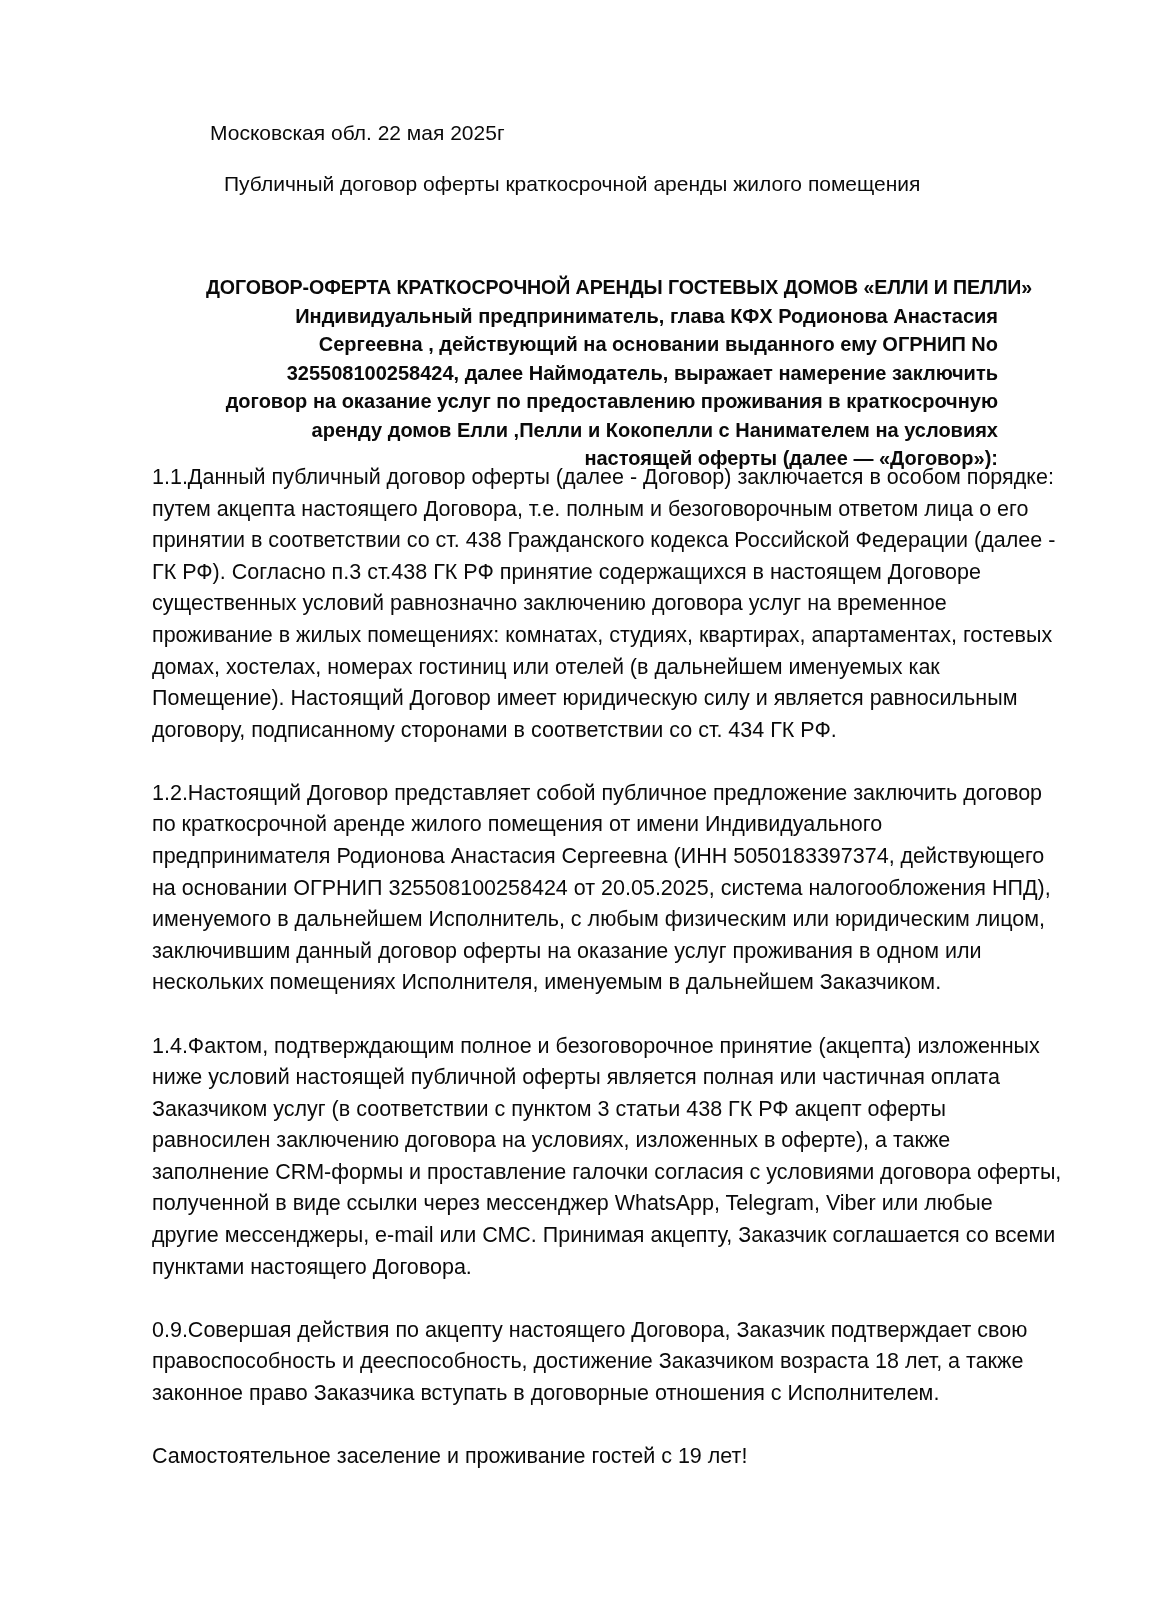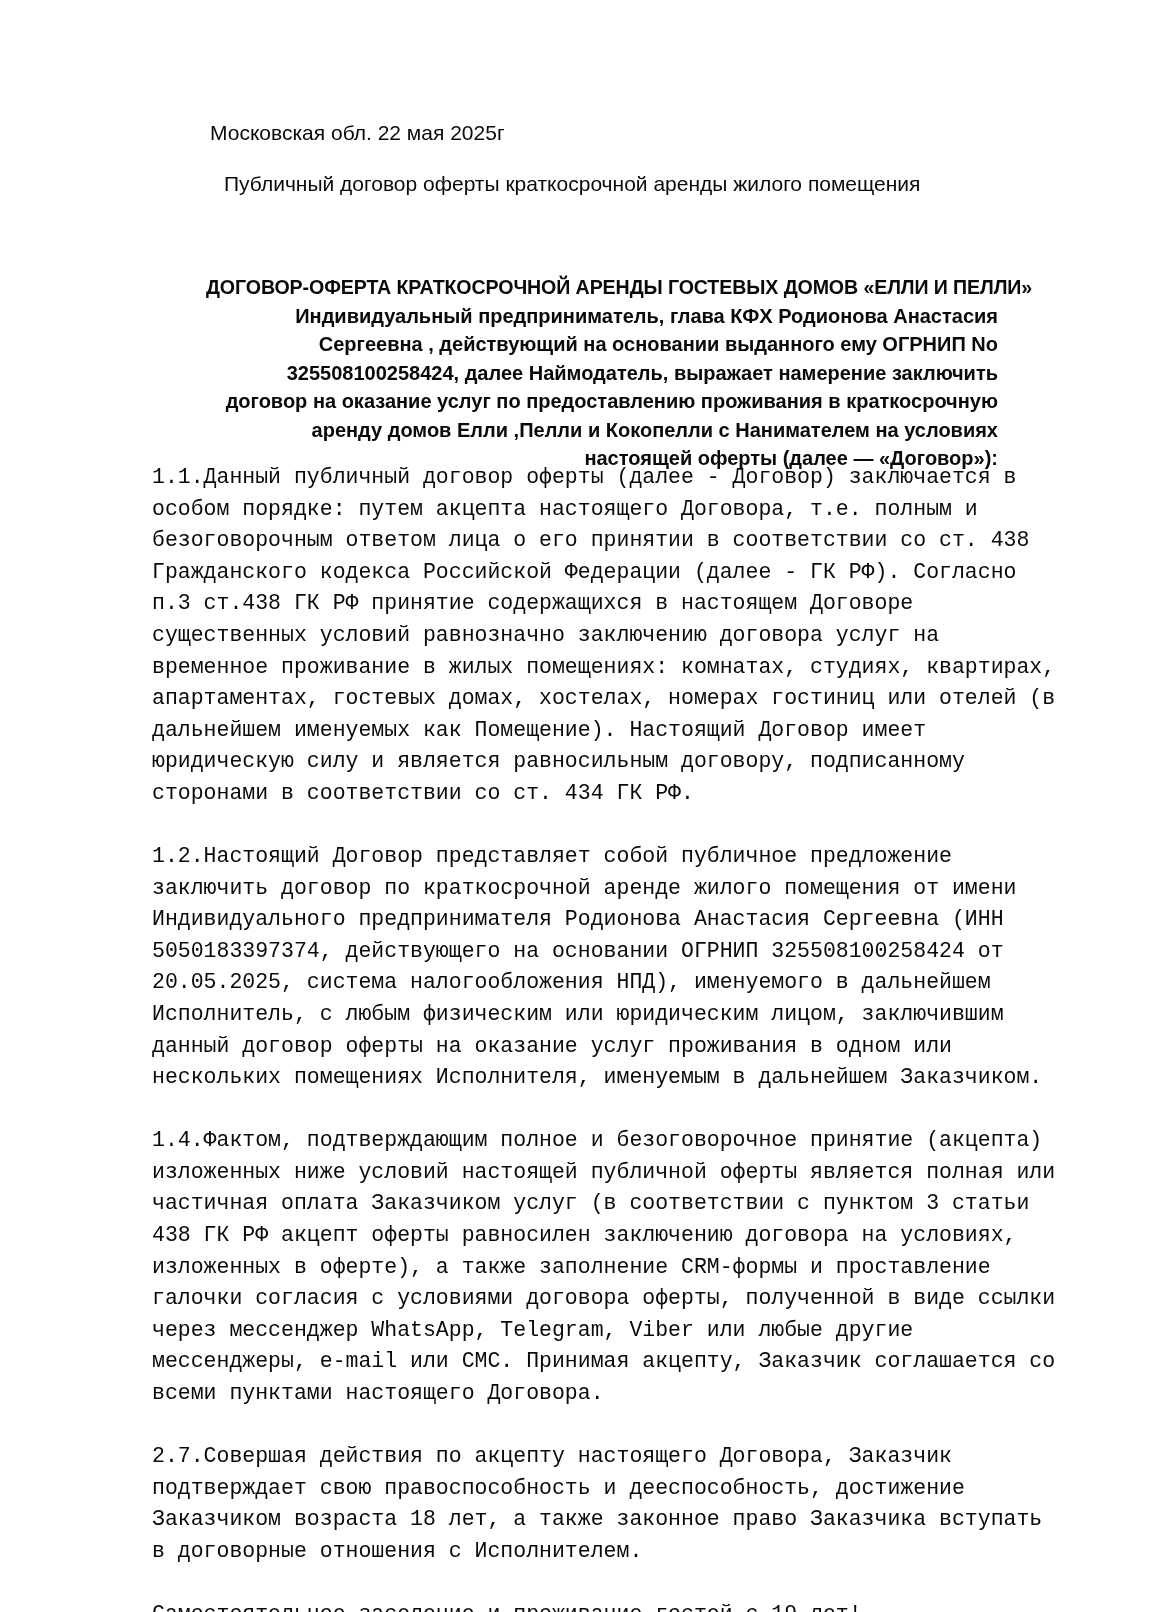--- a/index.html
+++ b/index.html
@@ -67,21 +67,20 @@
     position: absolute;
     left: 152px;
     top: 446px;
     width: 910px;
     font-size: 21.5px;
     line-height: 31.6px;
     text-align: left;
   }
   .body-text p {
     margin: 0 0 31.5px 0;
-    font-family: Liberation Mono, monospace;
   }
   .body-text p:last-child {
     margin-bottom: 0;
   }
 </style>
 </head>
 <body>
 
 <div class="page">
 
@@ -91,18 +90,18 @@
 
   <div class="header-block">
     <div class="doc-title">ДОГОВОР-ОФЕРТА КРАТКОСРОЧНОЙ АРЕНДЫ ГОСТЕВЫХ ДОМОВ «ЕЛЛИ И ПЕЛЛИ»</div>
     <div class="intro"> Индивидуальный предприниматель, глава КФХ  Родионова Анастасия Сергеевна , действующий на основании выданного ему ОГРНИП No 325508100258424, далее Наймодатель, выражает намерение заключить договор на оказание услуг по предоставлению проживания в краткосрочную аренду  домов Елли ,Пелли и Кокопелли с Нанимателем на условиях настоящей оферты (далее — «Договор»):</div>
   </div>
 
   <div class="body-text">
     <p>1.1.Данный публичный договор оферты (далее - Договор) заключается в особом порядке: путем акцепта настоящего Договора, т.е. полным и безоговорочным ответом лица о его принятии в соответствии со ст. 438 Гражданского кодекса Российской Федерации (далее - ГК РФ). Согласно п.3 ст.438 ГК РФ принятие содержащихся в настоящем Договоре существенных условий равнозначно заключению договора услуг на временное проживание в жилых помещениях: комнатах, студиях, квартирах, апартаментах, гостевых домах, хостелах, номерах гостиниц или отелей (в дальнейшем именуемых как Помещение). Настоящий Договор имеет юридическую силу и является равносильным договору, подписанному сторонами в соответствии со ст. 434 ГК РФ.</p>
     <p>1.2.Настоящий Договор представляет собой публичное предложение заключить договор по краткосрочной аренде жилого помещения от имени Индивидуального предпринимателя Родионова Анастасия Сергеевна  (ИНН 5050183397374, действующего на основании ОГРНИП 325508100258424 от 20.05.2025, система налогообложения НПД), именуемого в дальнейшем Исполнитель, с любым физическим или юридическим лицом, заключившим данный договор оферты на оказание услуг проживания в одном или нескольких помещениях Исполнителя, именуемым в дальнейшем Заказчиком.</p>
     <p>1.4.Фактом, подтверждающим полное и безоговорочное принятие (акцепта) изложенных ниже условий настоящей публичной оферты является полная или частичная оплата Заказчиком услуг (в соответствии с пунктом 3 статьи 438 ГК РФ акцепт оферты равносилен заключению договора на условиях, изложенных в оферте), а также заполнение CRM-формы и проставление галочки согласия с условиями договора оферты, полученной в виде ссылки через мессенджер WhatsApp, Telegram, Viber или любые другие мессенджеры, e-mail или СМС. Принимая акцепту, Заказчик соглашается со всеми пунктами настоящего Договора.</p>
-    <p>2.7.Совершая действия по акцепту настоящего Договора, Заказчик подтверждает свою правоспособность и дееспособность, достижение Заказчиком возраста 18 лет, а также законное право Заказчика вступать в договорные отношения с Исполнителем.</p>
+    <p>0.9.Совершая действия по акцепту настоящего Договора, Заказчик подтверждает свою правоспособность и дееспособность, достижение Заказчиком возраста 18 лет, а также законное право Заказчика вступать в договорные отношения с Исполнителем.</p>
     <p>Самостоятельное заселение  и проживание гостей  с 19 лет!</p>
 
   </div>
 
 </div>
 
 </body></html>

